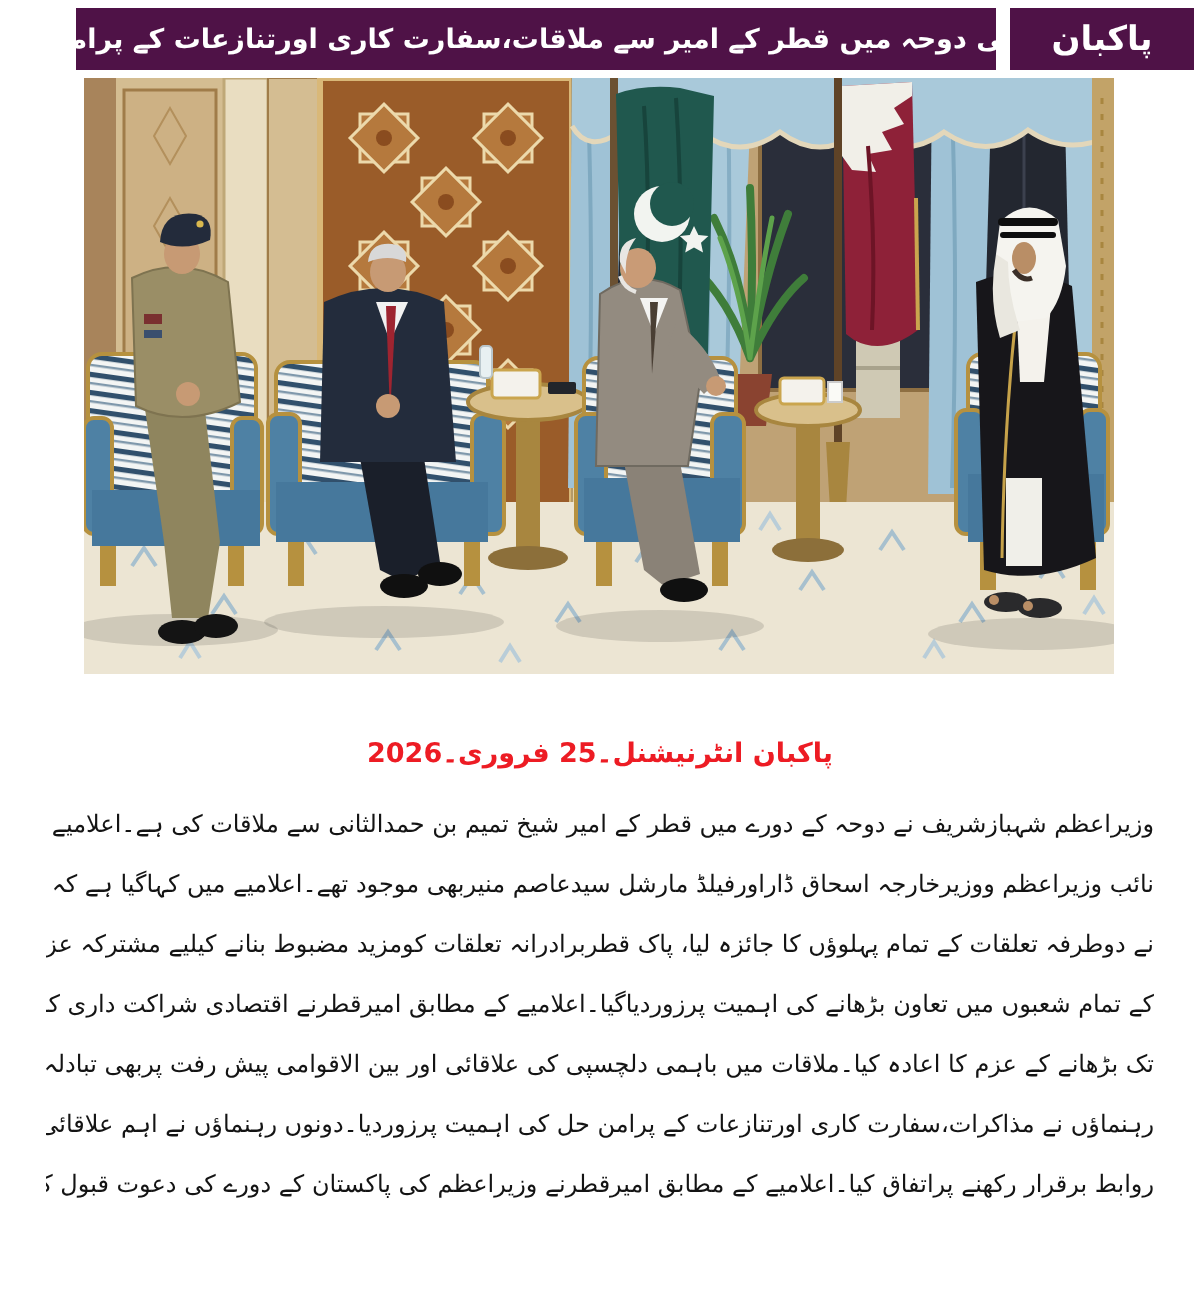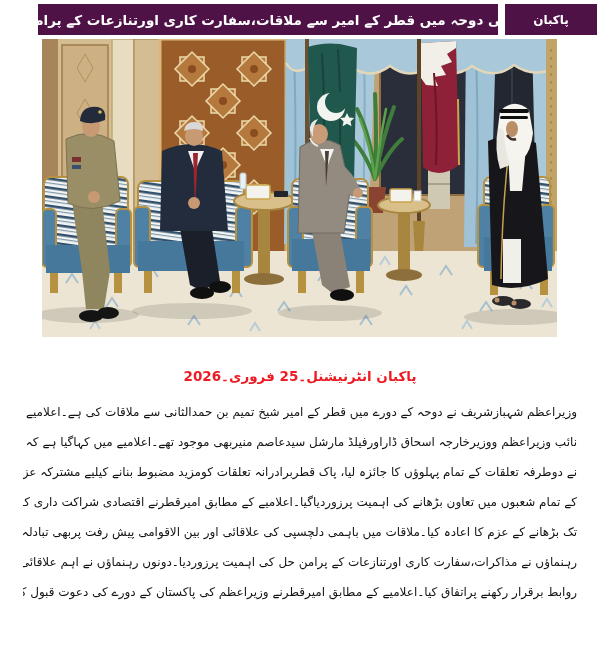--- a/index.html
+++ b/index.html
@@ -16,21 +16,21 @@
   }
   .headline-bar{
     flex:1;background:#4f1247;color:#ffffff;direction:rtl;
     display:flex;align-items:center;justify-content:center;
     font-size:13.5px;font-weight:bold;letter-spacing:0;
     padding:0 8px;white-space:nowrap;overflow:hidden;
   }
   .brand-box{
     width:92px;margin-left:7px;background:#4f1247;color:#ffffff;
     display:flex;align-items:center;justify-content:center;
-    font-size:12px;font-weight:bold;direction:rtl;
+    font-size:17px;font-weight:bold;direction:rtl;
   }
 
   
   .photo{position:absolute;top:39px;left:42px;width:515px;height:298px;margin:0;overflow:hidden;}
   .photo svg{display:block;}
 
   
   .dateline{
     position:absolute;top:350px;left:0;width:600px;height:24px;
     text-align:center;color:#ed1c24;font-weight:bold;font-size:13.5px;direction:rtl;margin-top:18px;

